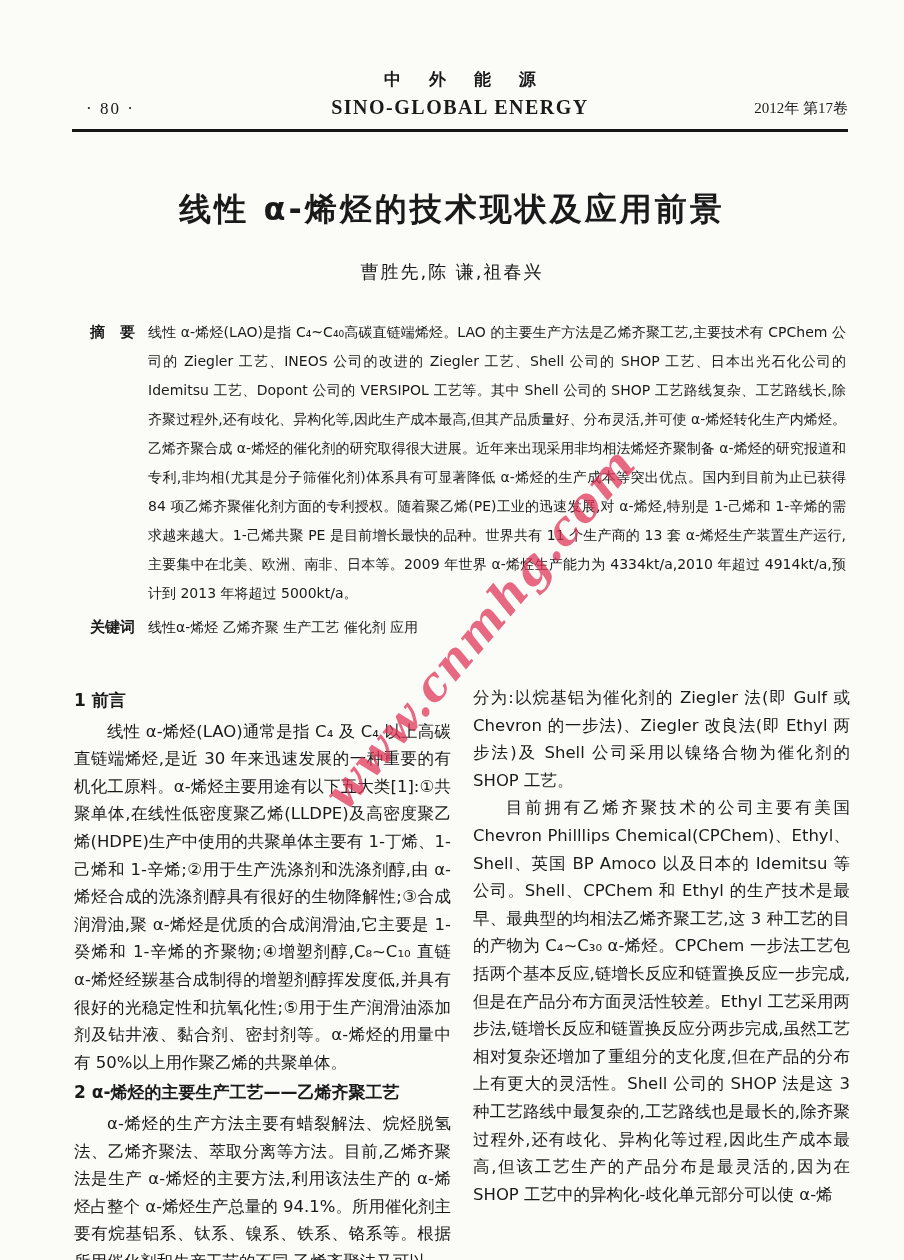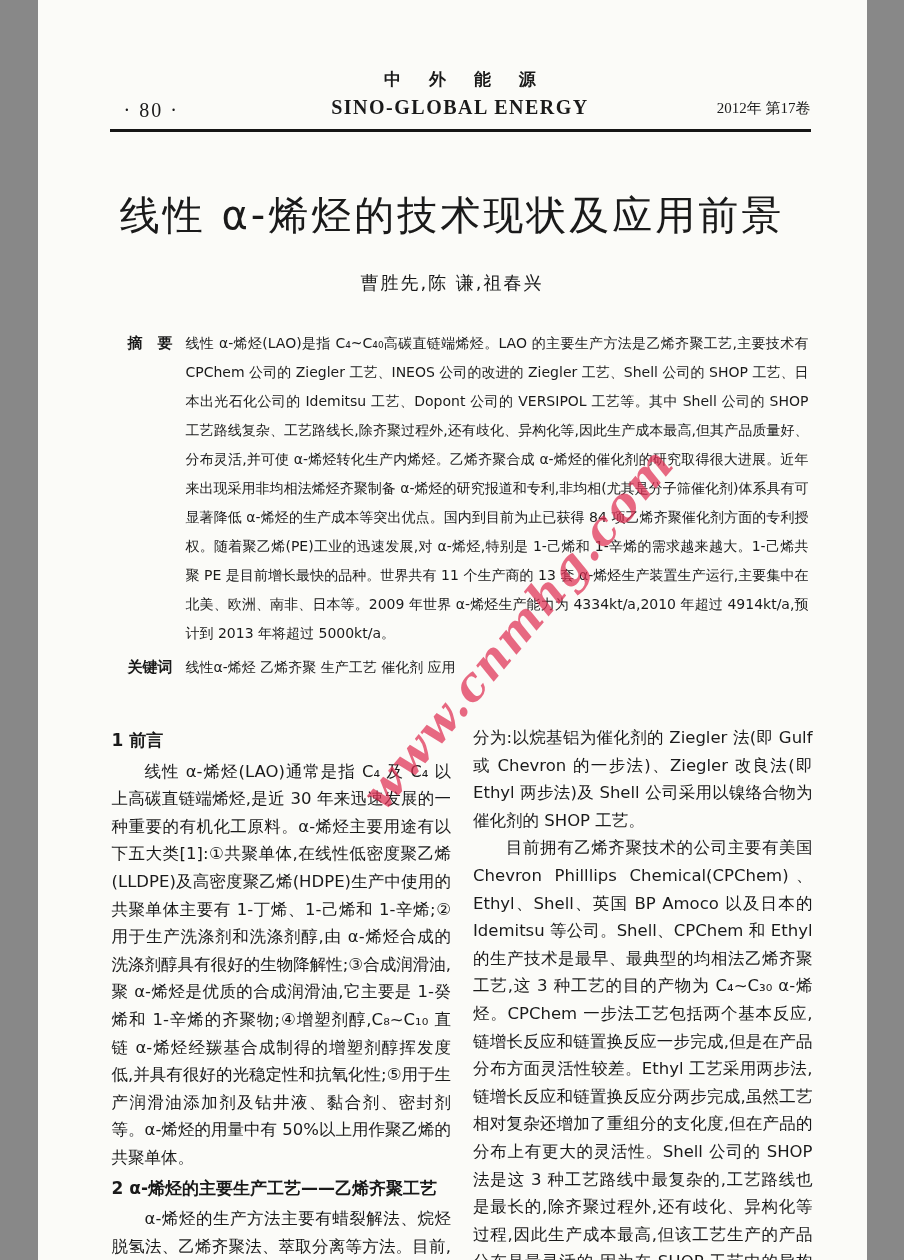--- a/index.html
+++ b/index.html
@@ -1,30 +1,30 @@
 <!DOCTYPE html>
 <html><head>
 <meta charset="utf-8">
 <style>
   html,body { margin:0; padding:0; background:#888; }
   .page {
-    position:relative; width:829px; height:1260px; margin:0 auto;
+    position:relative; width:904px; height:1260px; margin:0 auto;
     background:#fbfbf8; overflow:hidden; color:#1a1a1a;
     font-family:"DejaVu Sans", sans-serif;
   }
   
   .header { padding-top:68px; margin:0 56px 0 72px; }
   .journal-cn { text-align:center; font-size:17px; font-weight:bold; letter-spacing:11px; text-indent:11px; }
   .header-row { position:relative; height:24px; margin-top:5px; font-family:"Liberation Serif", serif; }
-  .page-num { position:absolute; left:14px; top:3px; font-size:20px; letter-spacing:2px; }
+  .page-num { position:absolute; left:14px; top:3px; font-size:17px; letter-spacing:2px; }
   .journal-en { text-align:center; font-weight:bold; font-size:20px; letter-spacing:1.5px; }
   .issue { position:absolute; right:0; top:3px; font-size:15px; }
   .rule { border-top:3px solid #161616; margin-top:9px; }
   
-  .title { margin-top:56px; text-align:center; font-size:40px; font-weight:normal; letter-spacing:3px; }
+  .title { margin-top:56px; text-align:center; font-size:32px; font-weight:bold; letter-spacing:3px; }
   .authors { margin-top:28px; text-align:center; font-size:18px; letter-spacing:2px; }
   .affiliation { margin-top:13px; text-align:center; font-size:13px; }
   
   .abstract { position:relative; margin:34px 58px 0 90px; padding-left:58px;
               font-size:14px; line-height:29px; text-align:justify; }
   .hang-label { position:absolute; left:0; top:0; font-weight:bold; font-size:15px; white-space:nowrap; }
   .keywords { position:relative; margin:5px 58px 0 90px; padding-left:58px;
               font-size:14px; line-height:29px; }
   
   .body { display:flex; margin:42px 54px 0 74px; gap:22px;

